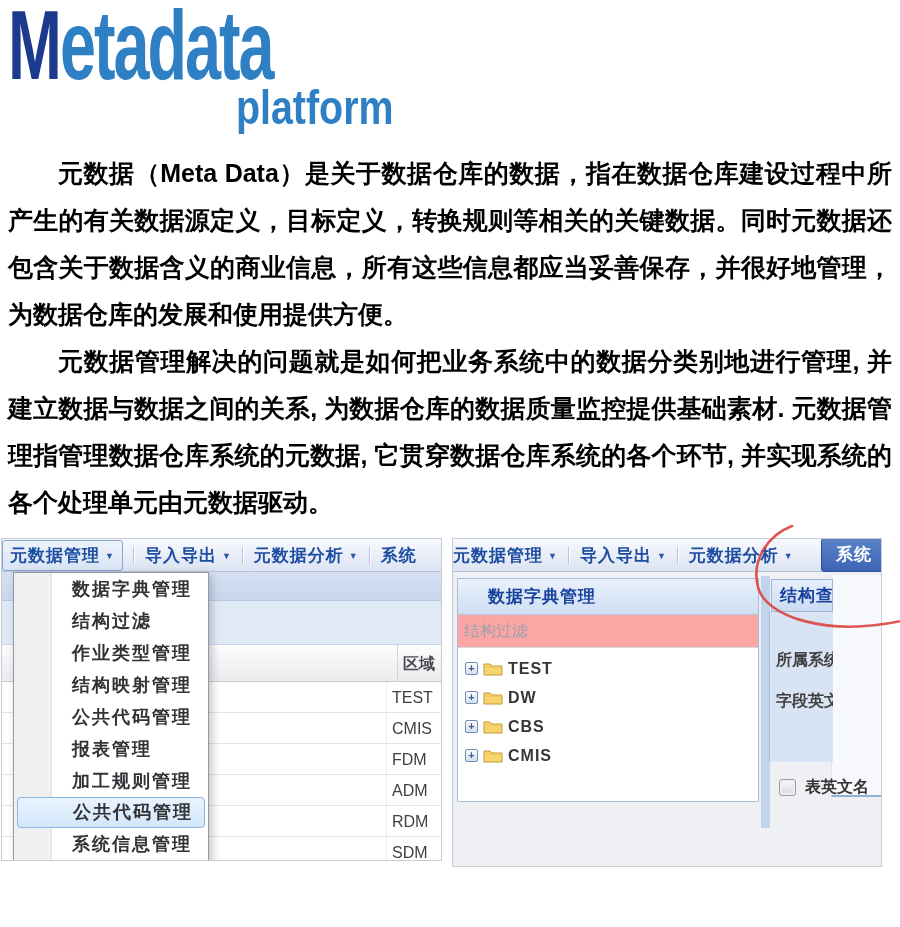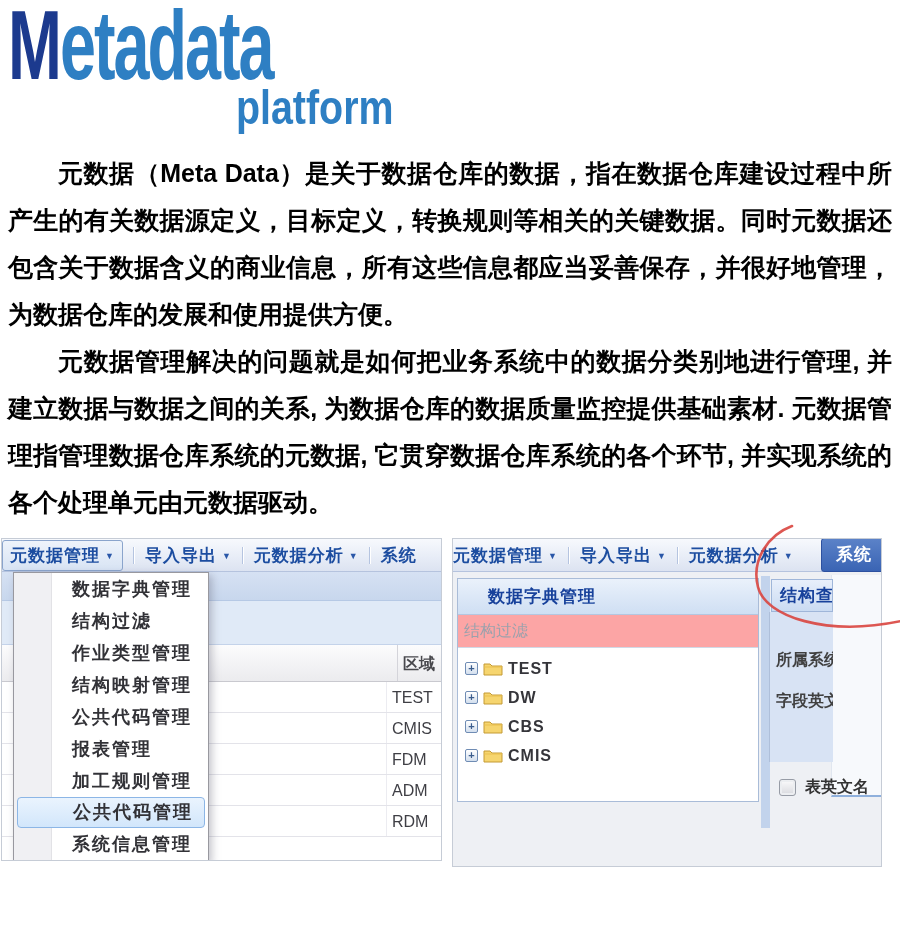--- a/index.html
+++ b/index.html
@@ -134,20 +134,23 @@
     </div>
   <div class="trow">
       <div class="tdcell">FDM</div>
     </div>
   <div class="trow">
       <div class="tdcell">ADM</div>
     </div>
   <div class="trow">
       <div class="tdcell">RDM</div>
     </div>
+  <div class="trow">
+      <div class="tdcell">SDM</div>
+    </div>
 
   <div class="dropdown">
     <div class="dd-gutter"></div>
     <div class="dd-item">数据字典管理</div>
     <div class="dd-item">结构过滤</div>
     <div class="dd-item">作业类型管理</div>
     <div class="dd-item">结构映射管理</div>
     <div class="dd-item">公共代码管理</div>
     <div class="dd-item">报表管理</div>
     <div class="dd-item">加工规则管理</div>

